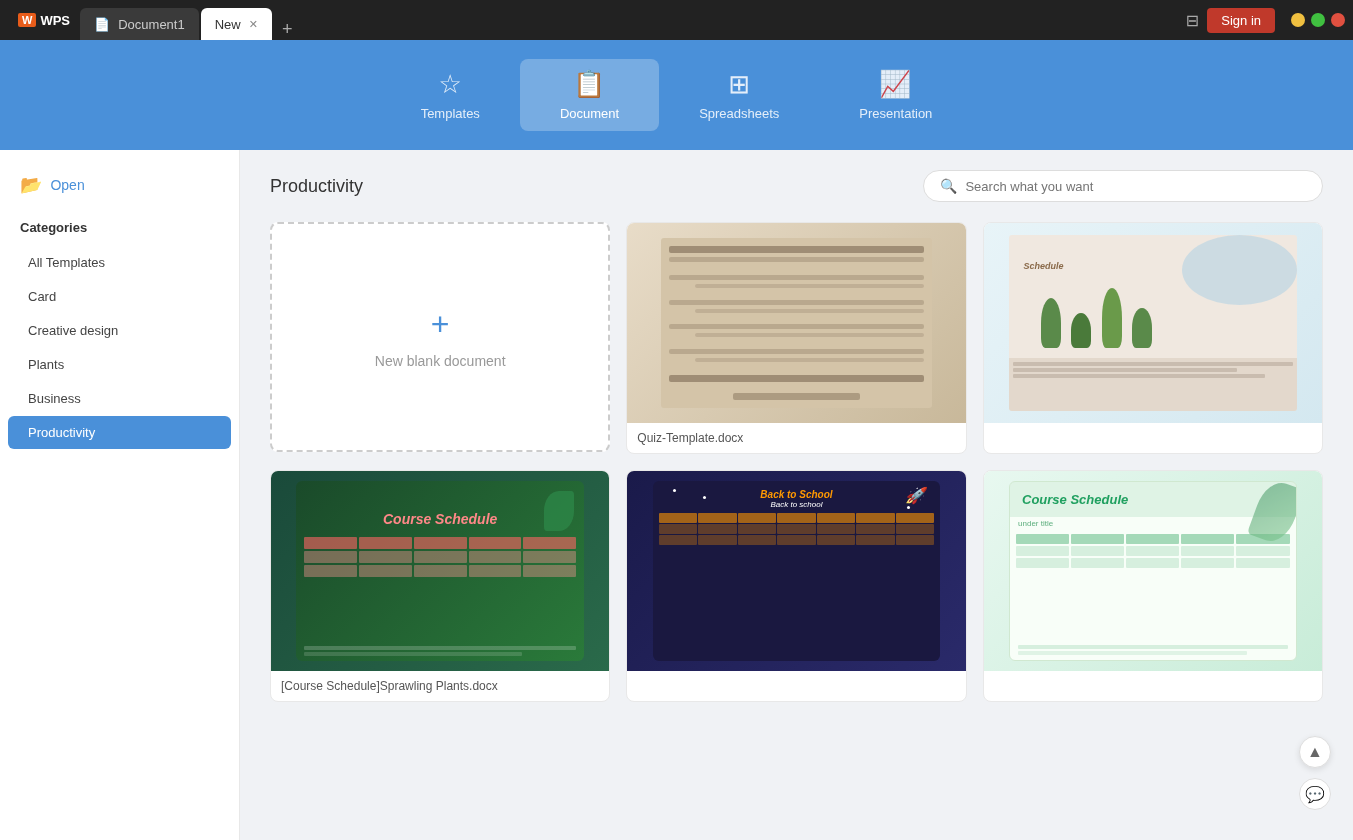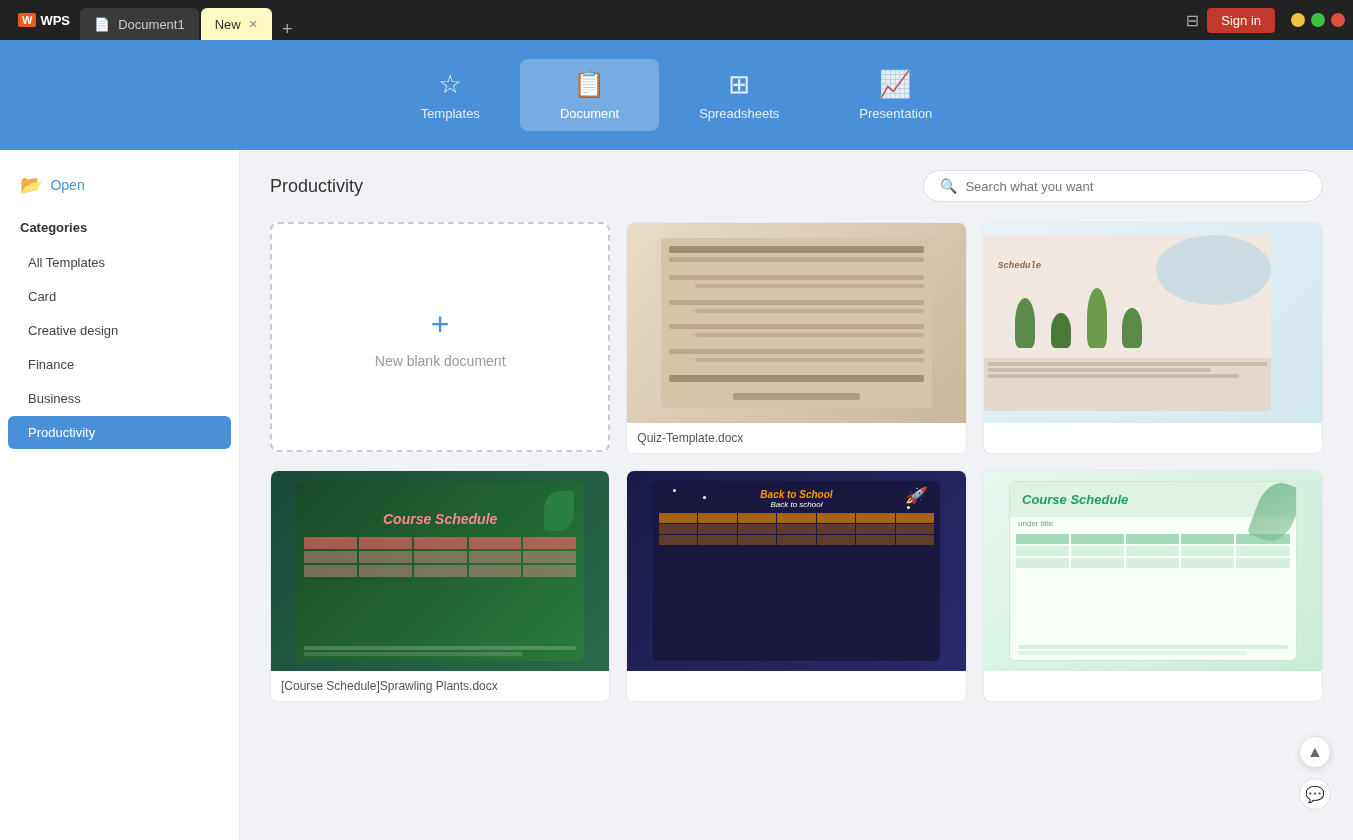--- a/index.html
+++ b/index.html
@@ -7,21 +7,21 @@
 
     
     .titlebar {
       display: flex; align-items: center; background: #222; height: 40px; padding: 0 8px;
       position: relative; z-index: 10;
     }
     .titlebar-logo { display: flex; align-items: center; gap: 4px; color: #fff; font-size: 13px; font-weight: bold; padding: 0 10px; }
     .titlebar-logo .w-icon { background: #e85c1a; color: #fff; font-size: 11px; font-weight: bold; padding: 1px 4px; border-radius: 2px; }
     .titlebar-tabs { display: flex; align-items: flex-end; height: 100%; gap: 2px; }
     .titlebar-tab { display: flex; align-items: center; background: #3a3a3a; color: #ccc; font-size: 13px; padding: 0 14px; height: 32px; border-radius: 6px 6px 0 0; gap: 8px; cursor: pointer; }
-    .titlebar-tab.active { background: #fef9c3; color: #333; }
+    .titlebar-tab.active { background: #ffffff; color: #333; }
     .titlebar-tab .doc-icon { color: #4a90d9; font-size: 13px; }
     .titlebar-tab .close-btn { font-size: 11px; color: #888; cursor: pointer; }
     .new-tab-btn { color: #aaa; font-size: 18px; padding: 0 8px; cursor: pointer; display: flex; align-items: center; }
     .titlebar-right { margin-left: auto; display: flex; align-items: center; gap: 8px; }
     .sign-in-btn { background: #c0392b; color: #fff; border: none; border-radius: 4px; padding: 5px 14px; font-size: 13px; cursor: pointer; }
     .win-controls { display: flex; gap: 6px; margin-left: 8px; }
     .win-btn { width: 14px; height: 14px; border-radius: 50%; cursor: pointer; border: none; }
     .win-min { background: #f0c040; }
     .win-max { background: #40c040; }
     .win-close { background: #e05040; }
@@ -211,21 +211,21 @@
     <div class="category-item">
       <span>All Templates</span>
     </div>
     <div class="category-item">
       <span>Card</span>
     </div>
     <div class="category-item">
       <span>Creative design</span>
     </div>
     <div class="category-item">
-      <span>Finance</span>
+      <span>Plants</span>
     </div>
     <div class="category-item">
       <span>Business</span>
     </div>
     <div class="category-item active">
       <span>Productivity</span>
     </div>
   </div>
 
   <div class="content-area" style="position:relative;">
@@ -267,21 +267,21 @@
               <div style="height:4px;"></div>
               <div class="quiz-answer" style="width:50%;margin-left:25%;height:8px;background:rgba(80,60,40,0.3);"></div>
             </div>
           </div>
         </div>
         <div class="card-label">Quiz-Template.docx</div>
       </div>
 
       <div class="template-card">
         <div class="card-img">
-          <div class="img-watercolor" style="display:flex;align-items:center;justify-content:flex-start;font-family:Liberation Mono, monospace;">
+          <div class="img-watercolor" style="display:flex;align-items:center;justify-content:center;">
             <div class="wc-mock">
               <div class="wc-sky"></div>
               <div class="wc-trees">
                 <span class="wc-tree" style="height:50px;"></span>
                 <span class="wc-tree" style="height:35px;background:#4a7a3a;"></span>
                 <span class="wc-tree" style="height:60px;background:#6a9a4a;"></span>
                 <span class="wc-tree" style="height:40px;"></span>
               </div>
               <div style="position:absolute;bottom:0;left:0;right:0;height:30%;background:rgba(200,180,160,0.3);display:flex;flex-direction:column;gap:2px;padding:4px;">
                 <div class="wc-sline"></div>

